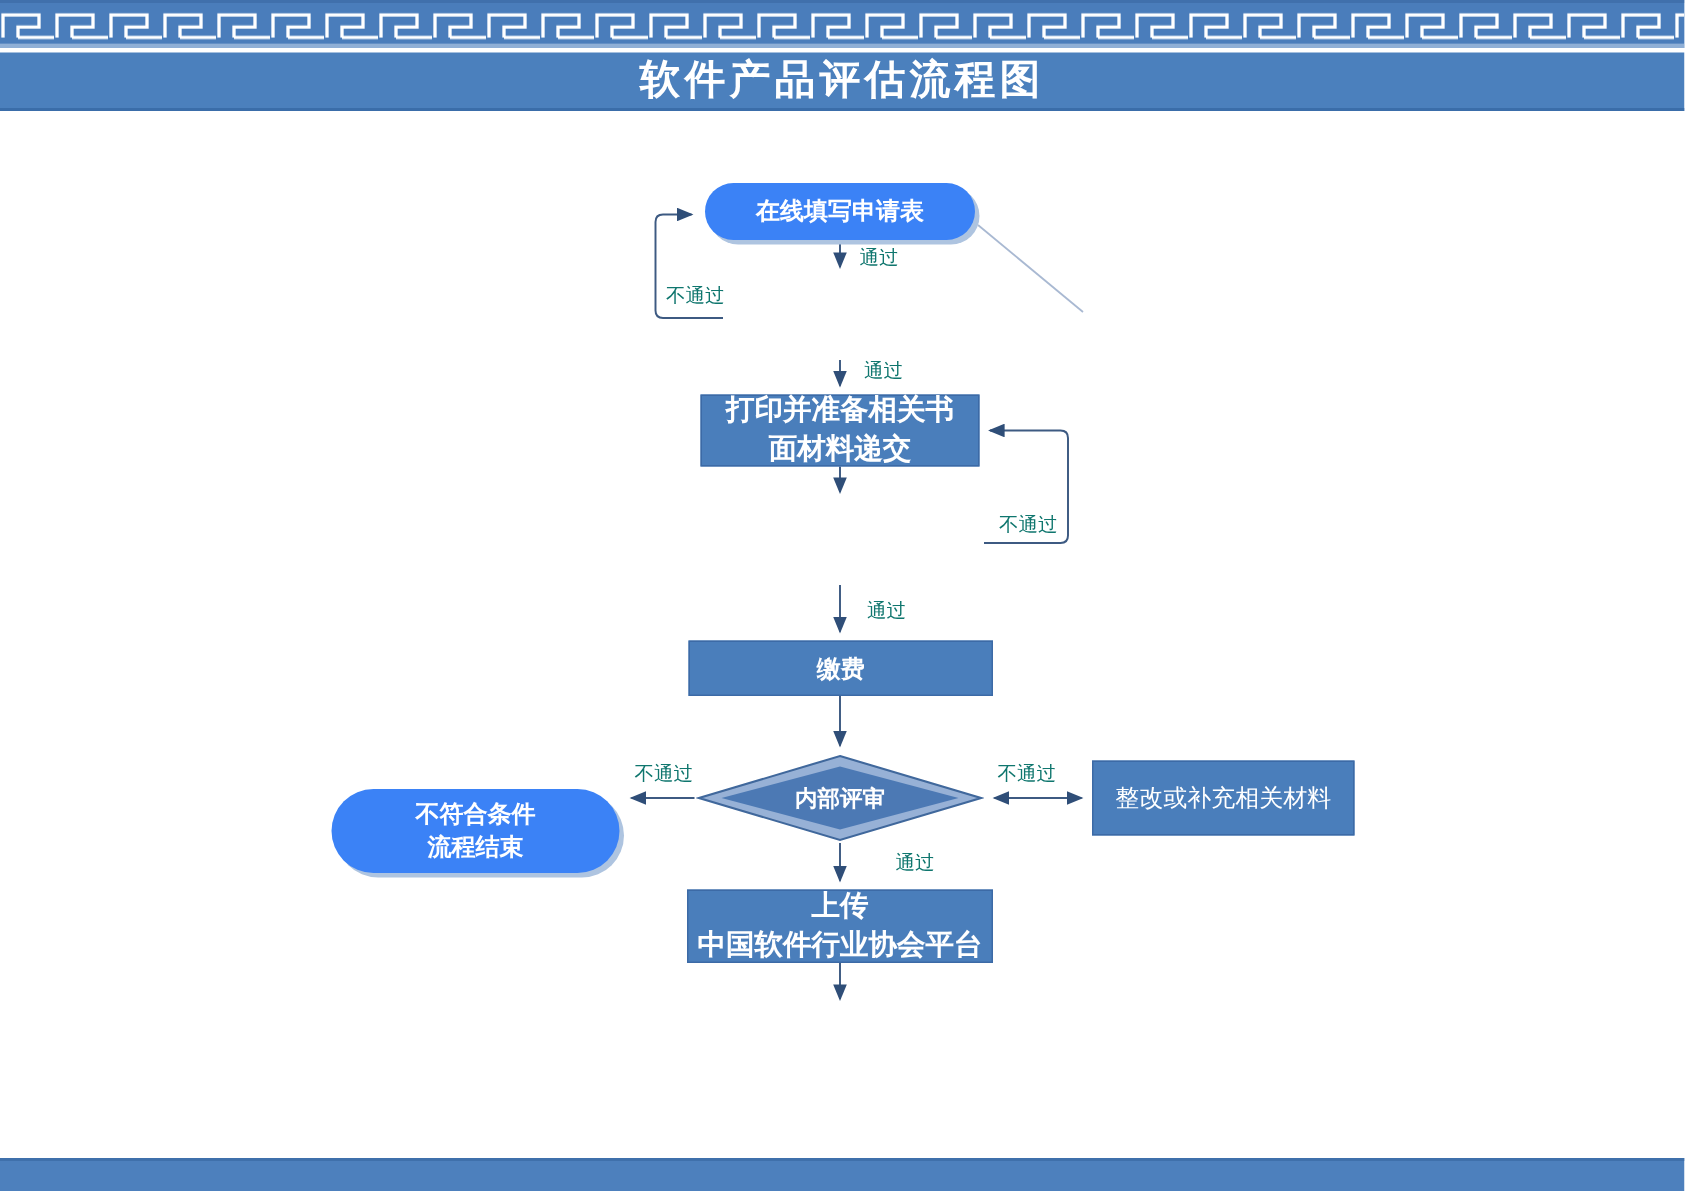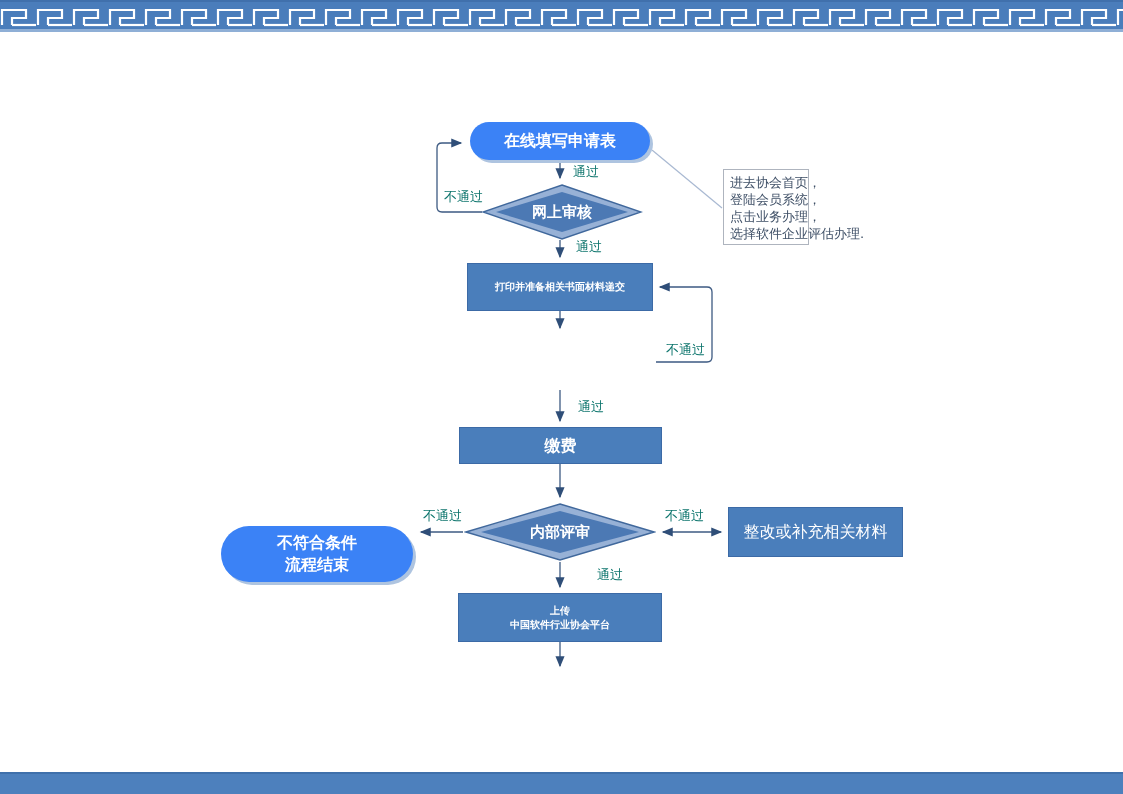--- a/index.html
+++ b/index.html
@@ -14,21 +14,21 @@
   .page-title { width:100%; text-align:center; line-height:37px; color:#ffffff;
                 font-family:"DejaVu Serif","Liberation Serif",serif;
                 font-size:27px; font-weight:bold; letter-spacing:3px; }
 
   
   .footer-band { position:absolute; left:0; bottom:0; width:1123px; height:22px;
                  background:#4d80bd; border-top:2px solid #3f70ab; }
 
   
   .node { position:absolute; display:flex; align-items:center; justify-content:center;
-          text-align:center; color:#ffffff; font-weight:bold; font-size:10px; line-height:1.35; }
+          text-align:center; color:#ffffff; font-weight:bold; font-size:19px; line-height:1.35; }
   .stadium { background:#3b82f6; border-radius:50px; box-shadow:3px 3px 0 #aec4e0; font-size:16px; }
   .rect { background:#4a7ebb; border:1px solid #3c6aa6; }
   .diamond-box { position:absolute; }
   .diamond-box svg { position:absolute; left:0; top:0; }
   .diamond-label { position:absolute; inset:0; display:flex; align-items:center; justify-content:center;
                    color:#fff; font-weight:bold; font-size:15px; }
 
   
   .edge-label { position:absolute; font-size:13px; color:#0f766e; white-space:nowrap; }
 
@@ -51,20 +51,23 @@
         <pattern id="fret" width="36" height="27" patternUnits="userSpaceOnUse">
           <path d="M2,23 V8 H26 V16 H12 V23" fill="none" stroke="#ffffff" stroke-width="2.2"></path>
           <path d="M12,23 H38" fill="none" stroke="#ffffff" stroke-width="2.2"></path>
         </pattern>
       </defs>
       <rect width="1123" height="27" fill="#4a7dbb"></rect>
       <rect width="1123" height="27" fill="url(#fret)"></rect>
     </svg>
   </div>
 
+  <div class="title-band">
+    <div class="page-title">软件产品评估流程图</div>
+  </div>
 
   <svg class="overlay" width="1123" height="794" viewBox="0 0 1123 794">
     <defs>
       <marker id="arr" markerWidth="9" markerHeight="7" refX="7.5" refY="3.5" orient="auto-start-reverse">
         <path d="M0,0 L8.5,3.5 L0,7 Z" fill="#2f4e78"></path>
       </marker>
     </defs>
     <g fill="none" stroke="#3d5a82" stroke-width="1.3">
       <path d="M560,160 V178" marker-end="url(#arr)"></path>
       <path d="M482,212 H442 Q437,212 437,207 V148 Q437,143 442,143 H461" marker-end="url(#arr)"></path>
@@ -78,27 +81,20 @@
       <path d="M560,562 V587" marker-end="url(#arr)"></path>
       <path d="M560,642 V666" marker-end="url(#arr)"></path>
     </g>
     <path d="M652,150 L722,208" fill="none" stroke="#a9b9d2" stroke-width="1.2"></path>
   </svg>
 
   <div class="node stadium" style="left:470px; top:122px; width:180px; height:38px;">
     <span>在线填写申请表</span>
   </div>
 
-  <div class="diamond-box" style="left:481px; top:184px; width:162px; height:56px;">
-    <svg width="162" height="56">
-      <polygon points="81,1 160,28 81,55 2,28" fill="#97b1d6" stroke="#40689c" stroke-width="1.4"></polygon>
-      <polygon points="81,8 147,28 81,48 15,28" fill="#4c79b4"></polygon>
-    </svg>
-    <div class="diamond-label">网上审核</div>
-  </div>
 
   <div class="node rect" style="left:467px; top:263px; width:186px; height:48px; padding:4px 15px;">
     <span>打印并准备相关书面材料递交</span>
   </div>
 
 
   <div class="node rect" style="left:459px; top:427px; width:203px; height:37px; font-size:16px;">
     <span>缴费</span>
   </div>
 
@@ -131,22 +127,16 @@
 
   <div class="edge-label" style="left:573px; top:163px;">通过</div>
   <div class="edge-label" style="left:444px; top:188px;">不通过</div>
   <div class="edge-label" style="left:576px; top:238px;">通过</div>
   <div class="edge-label" style="left:666px; top:341px;">不通过</div>
   <div class="edge-label" style="left:578px; top:398px;">通过</div>
   <div class="edge-label" style="left:423px; top:507px;">不通过</div>
   <div class="edge-label" style="left:665px; top:507px;">不通过</div>
   <div class="edge-label" style="left:597px; top:566px;">通过</div>
 
-  <div class="note-box">
-    <div>进去协会首页，</div>
-    <div>登陆会员系统，</div>
-    <div>点击业务办理，</div>
-    <div>选择软件企业评估办理.</div>
-  </div>
 
   <div class="footer-band"></div>
 
 </div>
 
 </body></html>

